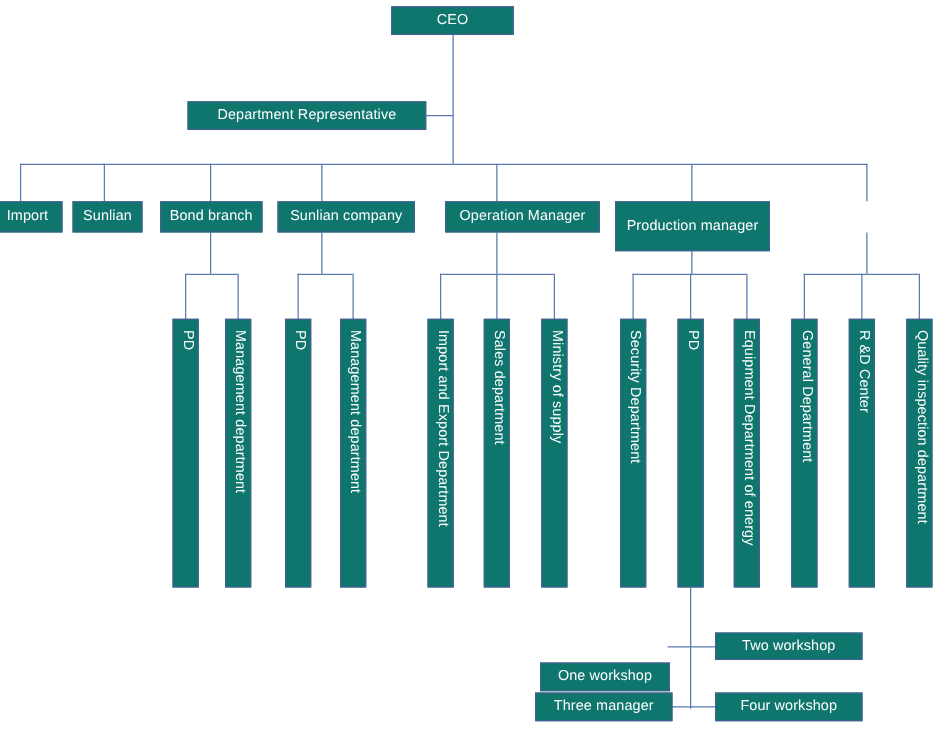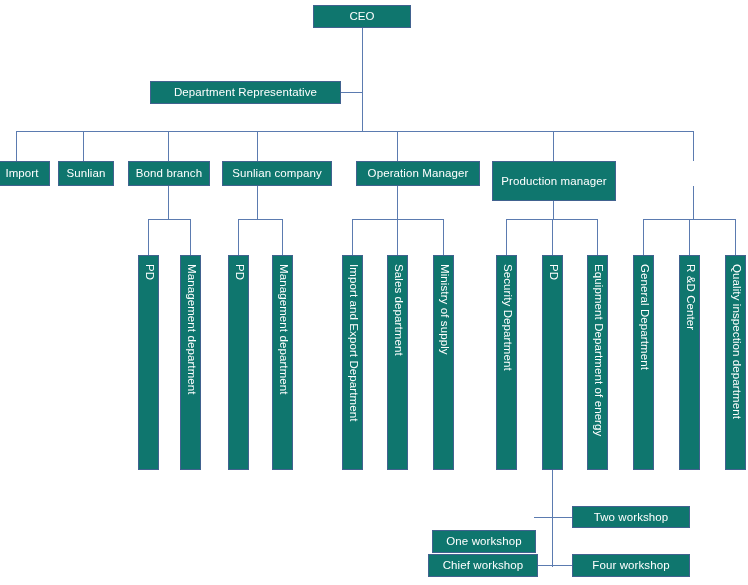--- a/index.html
+++ b/index.html
@@ -185,19 +185,19 @@
     <span class="vtext">Quality inspection department</span>
   </div>
 
   <div class="node h" style="left:432px; top:506px; width:104px; height:23px;margin-top:24px;">
     <span>One workshop</span>
   </div>
   <div class="node h" style="left:572px; top:506px; width:118px; height:22px;">
     <span>Two workshop</span>
   </div>
   <div class="node h" style="left:428px; top:554px; width:110px; height:23px;">
-    <span>Chief workshop</span>
+    <span>Three manager</span>
   </div>
   <div class="node h" style="left:572px; top:554px; width:118px; height:23px;">
     <span>Four workshop</span>
   </div>
 
 </div>
 
 </body></html>

